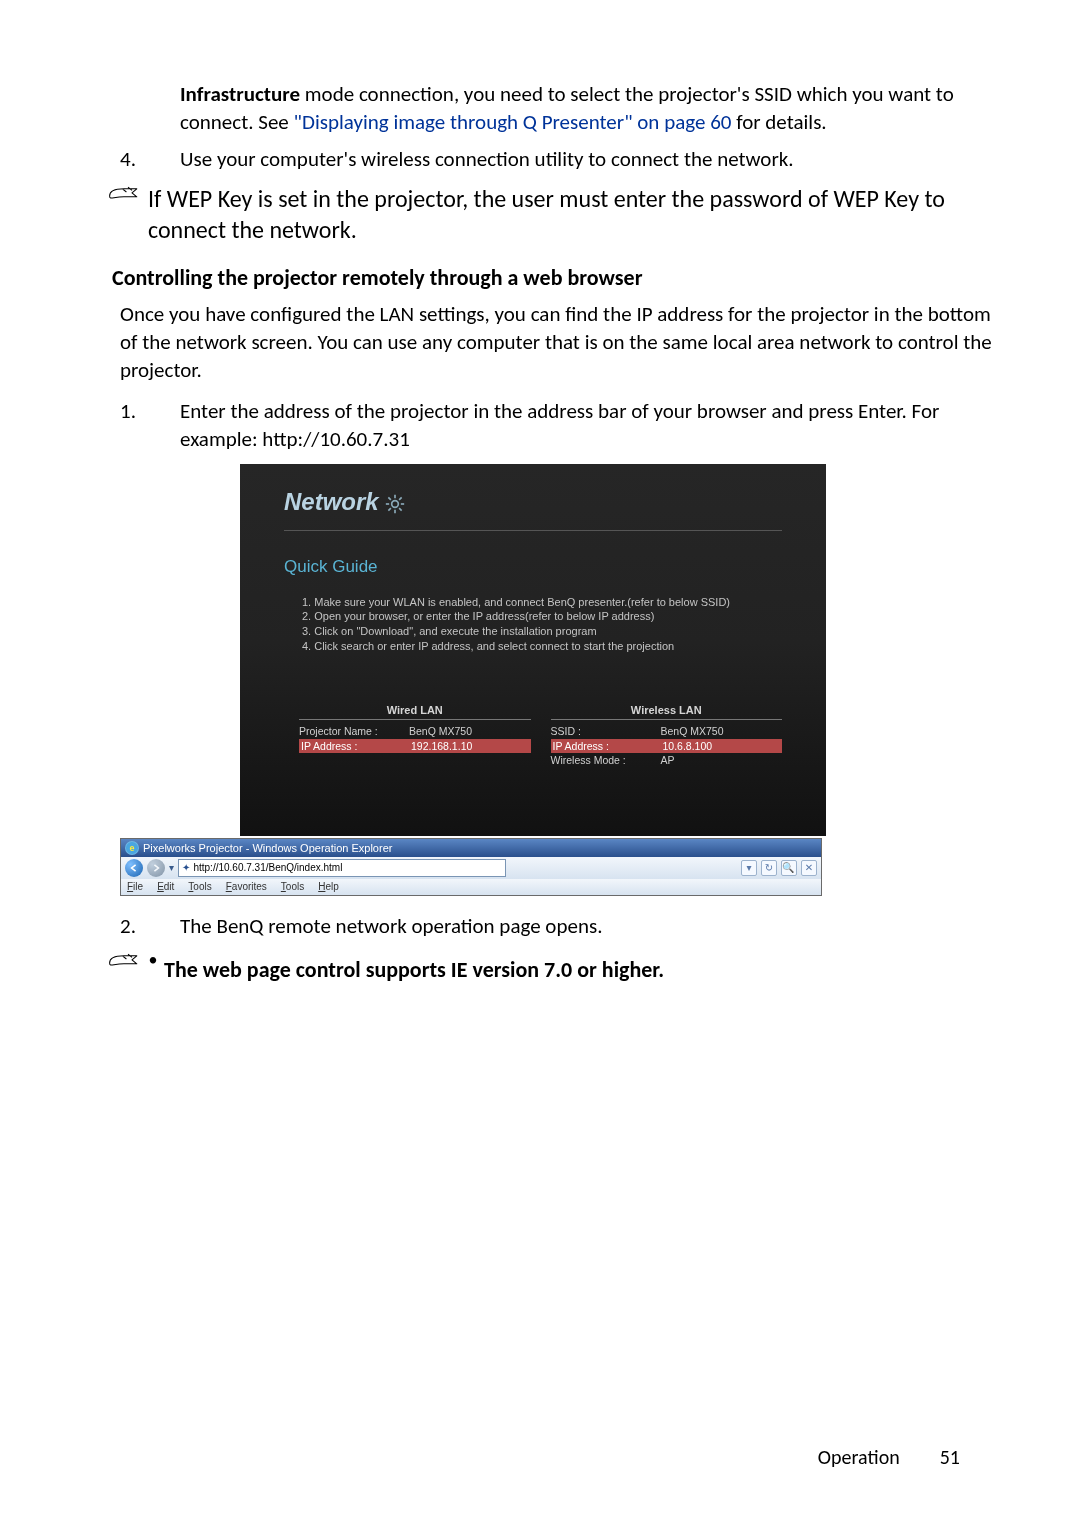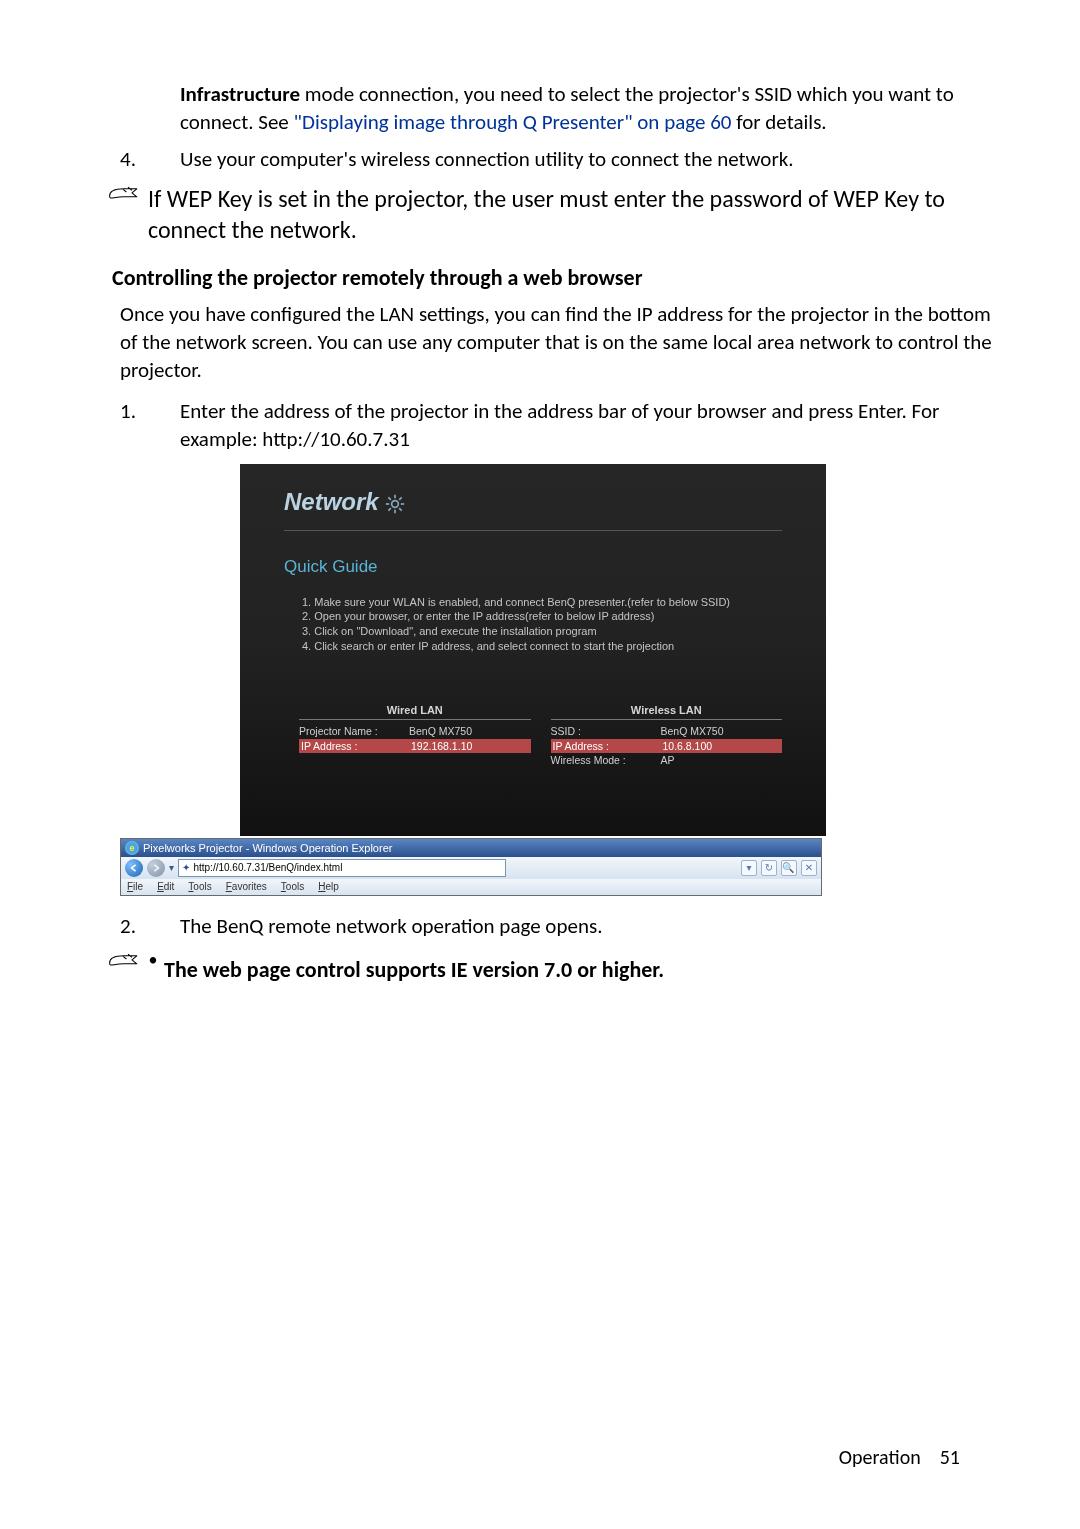--- a/index.html
+++ b/index.html
@@ -182,21 +182,21 @@
   }
   .bullet-dot { font-size: 18px; line-height: 1.2; margin-left: 2px; width: 20px; text-align: center;}
   .bullet-text { font-size: 22px; font-weight: bold; margin-top: 6px; }
 
   
   .footer {
     position: absolute;
     bottom: 60px;
     right: 120px;
     font-size: 20px;
-    display: flex; align-items: baseline; gap: 19px;
+    display: flex; align-items: baseline; gap: 40px;
   }
   .footer .pg { font-size: 20px; }
 </style>
 </head>
 <body>
 
 <div class="page">
 
   <div class="indent-block">
     <p class="body-text">

